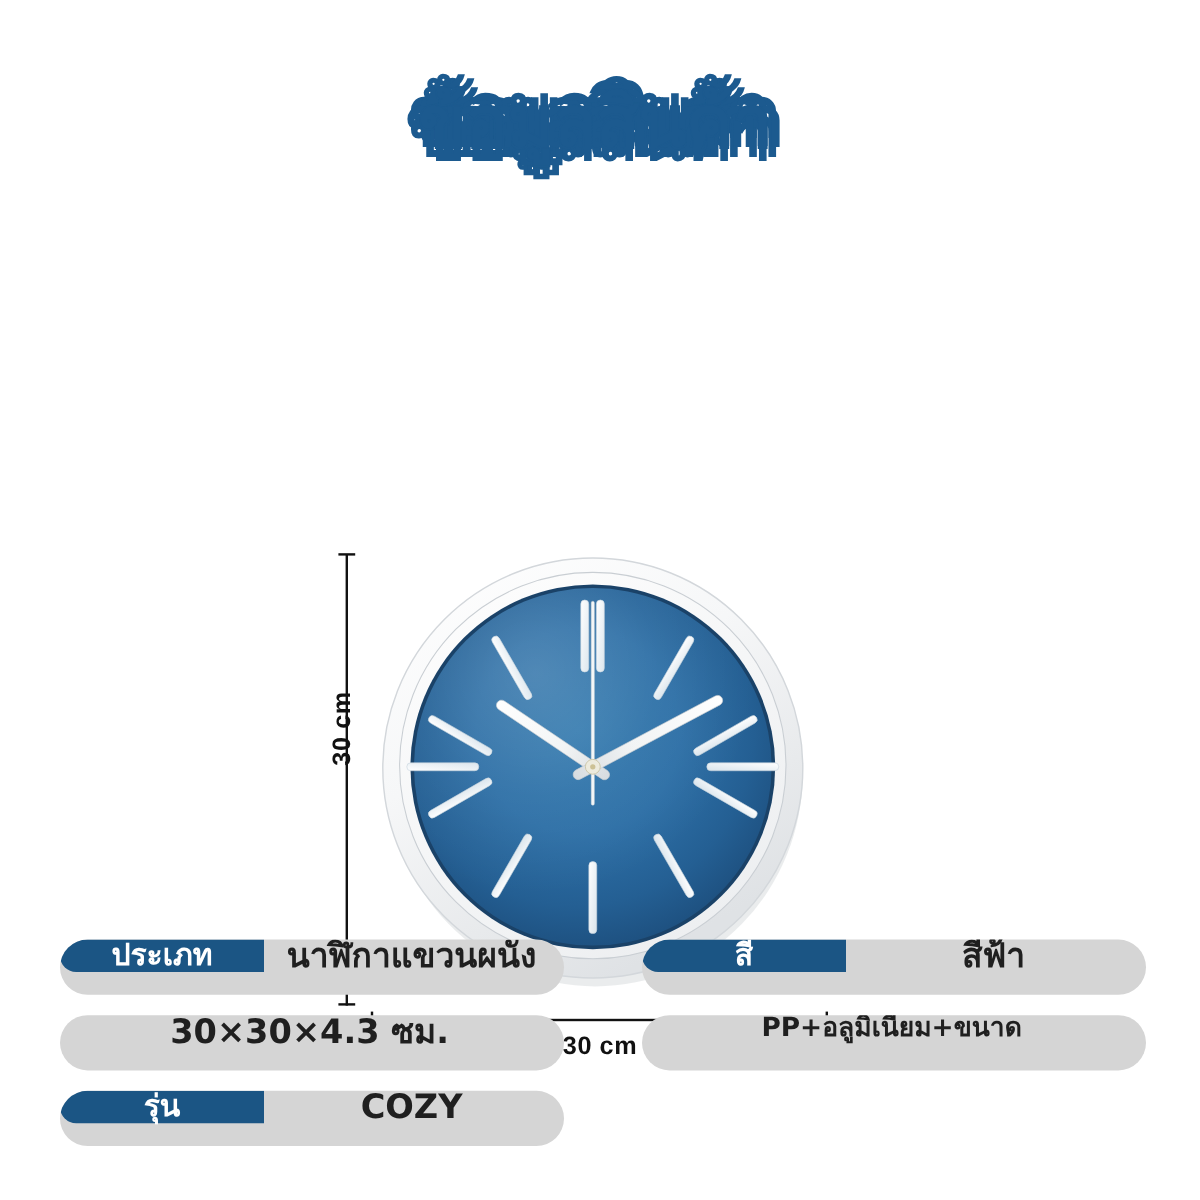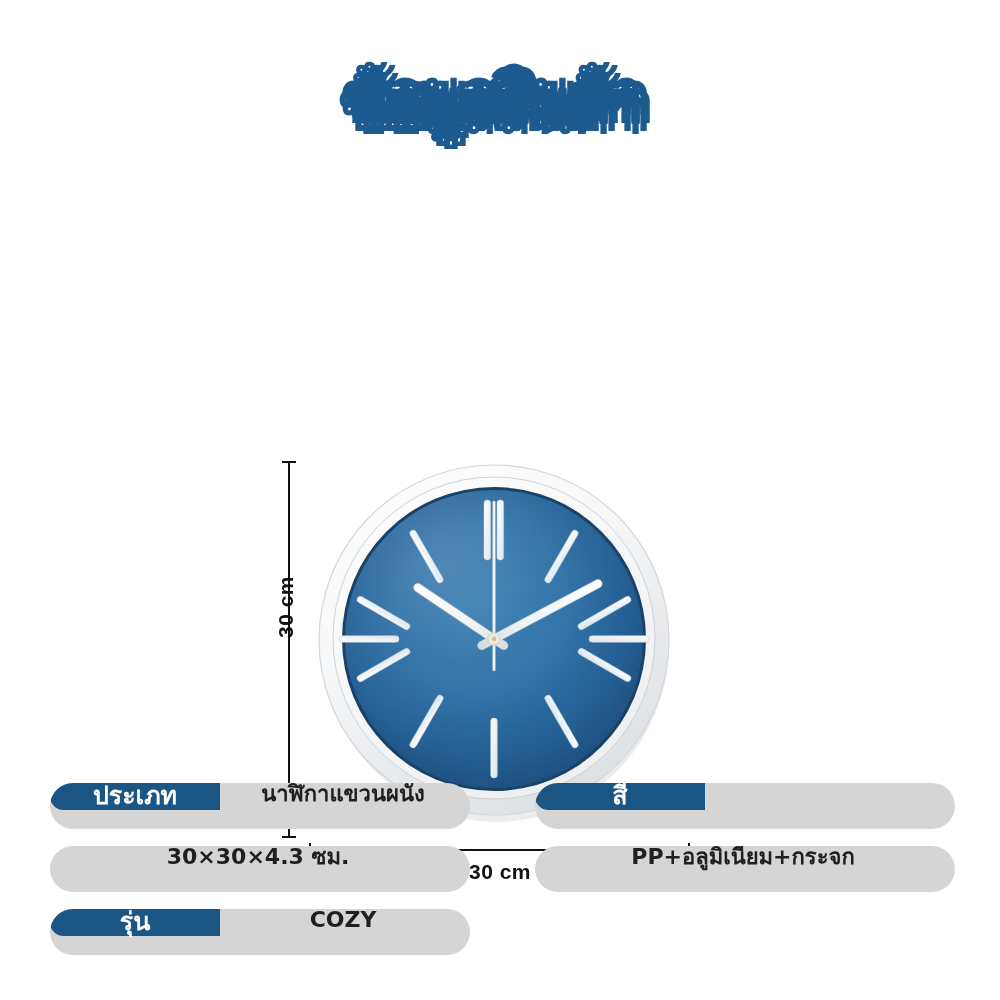--- a/index.html
+++ b/index.html
@@ -177,21 +177,21 @@
     line-height: 1;
     padding-bottom: 2px;
     box-sizing: border-box;
   }
   .spec-val {
     flex: 1 1 auto;
     display: flex;
     align-items: center;
     justify-content: center;
     color: #1f1f1f;
-    font-size: 22px;
+    font-size: 28px;
     font-weight: bold;
     font-family: "DejaVu Sans", "Liberation Sans", sans-serif;
     line-height: 1;
     padding-bottom: 2px;
     padding-left: 4px;
     padding-right: 8px;
     box-sizing: border-box;
     white-space: nowrap;
   }
   .spec-val.shrink { font-size: 22px; }
@@ -329,20 +329,21 @@
       <div class="spec-key">รุ่น</div>
       <div class="spec-val">COZY</div>
     </div>
   </div>
 
   <div class="spec-table" id="spec-table-right">
 
 
     <div class="spec-row">
       <div class="spec-key">สี</div>
-    </div>
-
-    <div class="spec-row">
-      <div class="spec-val shrink">PP+อลูมิเนียม+กระจก</div>
+      <div class="spec-val">สีฟ้า</div>
+    </div>
+
+    <div class="spec-row">
+      <div class="spec-val shrink">PP+อลูมิเนียม+ขนาด</div>
     </div>
   </div>
 
 </div>
 
 </body></html>

